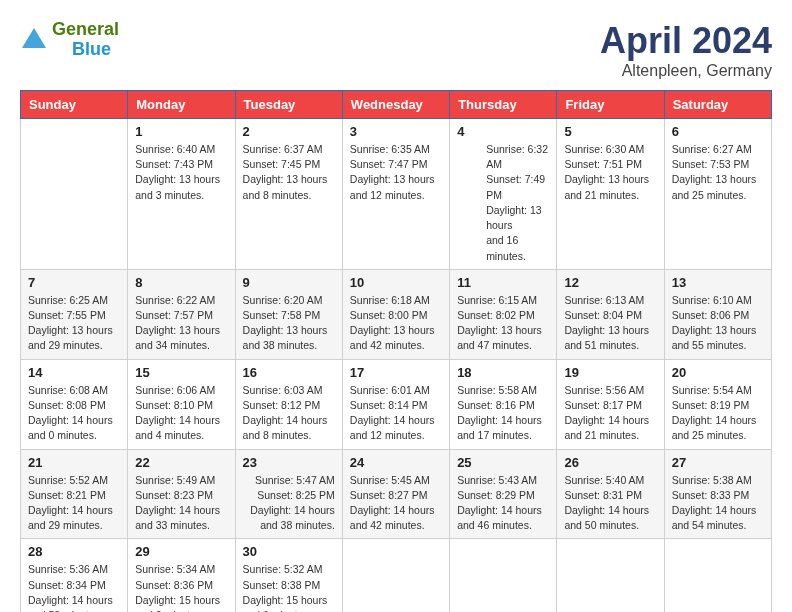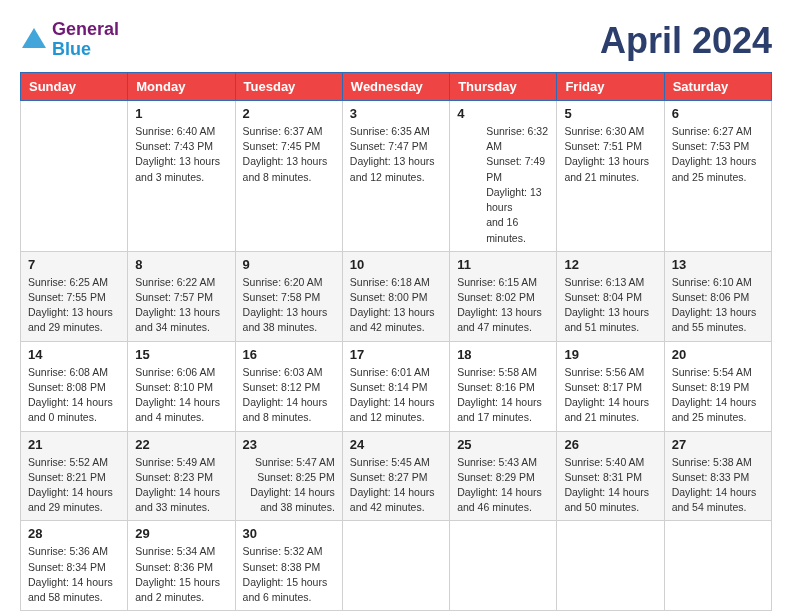--- a/index.html
+++ b/index.html
@@ -22,26 +22,27 @@
       gap: 4px;
     }
     .logo-text {
       display: flex;
       flex-direction: column;
       line-height: 1.1;
     }
     .logo-general {
       font-size: 18px;
       font-weight: bold;
-      color: #701a75;
+      color: #4d7c0f;
     }
     .logo-blue {
       font-size: 18px;
       font-weight: bold;
       color: #2196d3;
+      margin-left: 20px;
     }
     .logo-icon {
       width: 28px;
       height: 28px;
     }
     .title-area {
       text-align: right;
     }
     .month-title {
       font-size: 36px;
@@ -103,20 +104,21 @@
     <svg class="logo-icon" viewBox="0 0 28 28">
       <polygon points="14,2 26,22 2,22" fill="#2196d3" opacity="0.85"></polygon>
     </svg>
     <div class="logo-text">
       <span class="logo-general">General</span>
       <span class="logo-blue">Blue</span>
     </div>
   </div>
   <div class="title-area">
     <div class="month-title">April 2024</div>
+    <div class="location">Altenpleen, Germany</div>
   </div>
 </div>
 
 <table class="calendar">
   <thead>
     <tr>
     <th>Sunday</th>
         <th>Monday</th>
         <th>Tuesday</th>
         <th>Wednesday</th>

